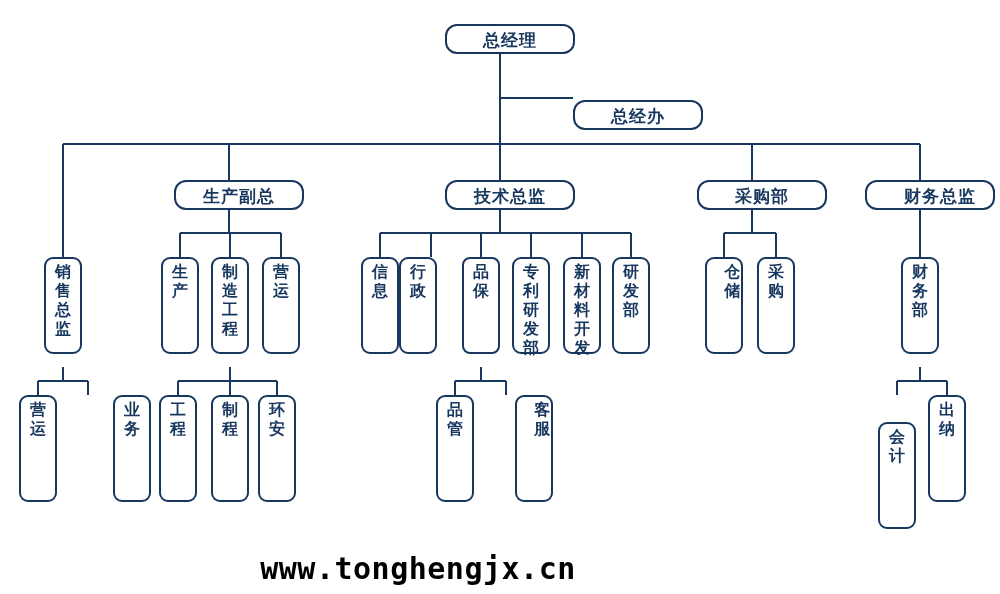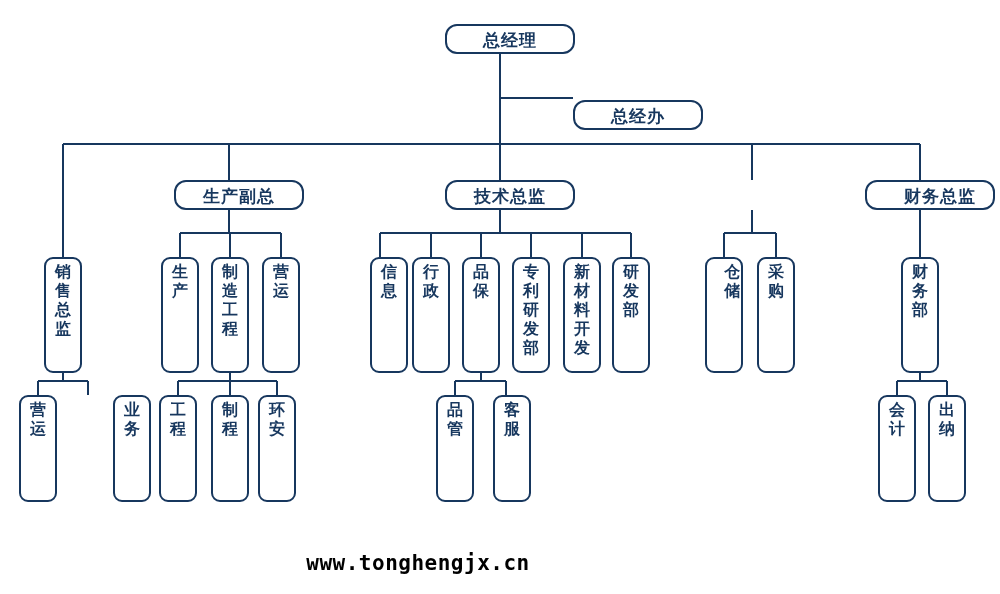--- a/index.html
+++ b/index.html
@@ -44,39 +44,39 @@
     font-size: 17px;
     letter-spacing: 1px;
   }
   .vbox {
     width: 38px;
     border-radius: 9px;
     display: flex;
     justify-content: center;
     font-size: 16px;
   }
-  .v3 { top: 257px; height: 116px; }
+  .v3 { top: 257px; height: 97px; }
   .v4 { top: 395px; height: 107px; }
   .vtext {
     width: 1.1em;
     word-break: break-all;
     line-height: 1.18;
     text-align: center;
     margin-top: 4px;
   }
   .footer {
     position: absolute;
     left: 0;
     width: 836px;
     top: 551px;
     text-align: center;
     color: var(--footer-text, #000000);
     font-family: "DejaVu Sans Mono", "Liberation Mono", monospace;
     font-weight: bold;
-    font-size: 21px;
+    font-size: 30px;
     letter-spacing: 0.5px;
   }
 </style>
 </head>
 <body>
 
 <div class="stage">
 
   <svg class="connectors" viewBox="0 0 1000 594" xmlns="http://www.w3.org/2000/svg">
     <path d="M500 54 V144 M500 98 H573"></path>
@@ -97,43 +97,46 @@
   <div class="node hbox" style="left:573px; top:83px;margin-top:17px;">
     <span>总经办</span>
   </div>
 
   <div class="node hbox" style="left:174px; top:180px;">
     <span>生产副总</span>
   </div>
   <div class="node hbox" style="left:445px; top:180px;">
     <span>技术总监</span>
   </div>
+  <div class="node hbox" style="left:697px; top:180px;">
+    <span>采购部</span>
+  </div>
   <div class="node hbox" style="left:865px; top:180px;padding-left:20px;">
     <span>财务总监</span>
   </div>
 
   <div class="node vbox v3" style="left:44px;">
     <span class="vtext">销售总监</span>
   </div>
   <div class="node vbox v3" style="left:161px;">
     <span class="vtext">生产</span>
   </div>
   <div class="node vbox v3" style="left:211px;justify-content:center;">
     <span class="vtext">制造工程</span>
   </div>
   <div class="node vbox v3" style="left:262px;">
     <span class="vtext">营运</span>
   </div>
-  <div class="node vbox v3" style="left:370px;">
+  <div class="node vbox v3" style="left:361px;">
     <span class="vtext">信息</span>
   </div>
-  <div class="node vbox v3" style="left:412px;">
+  <div class="node vbox v3" style="left:399px;">
     <span class="vtext">行政</span>
   </div>
-  <div class="node vbox v3" style="left:462px;">
+  <div class="node vbox v3" style="left:462px;border-radius:8px;">
     <span class="vtext">品保</span>
   </div>
   <div class="node vbox v3" style="left:512px;">
     <span class="vtext">专利研发部</span>
   </div>
   <div class="node vbox v3" style="left:563px;">
     <span class="vtext">新材料开发</span>
   </div>
   <div class="node vbox v3" style="left:612px;">
     <span class="vtext">研发部</span>
@@ -159,24 +162,24 @@
   </div>
   <div class="node vbox v4" style="left:211px;">
     <span class="vtext">制程</span>
   </div>
   <div class="node vbox v4" style="left:258px;">
     <span class="vtext">环安</span>
   </div>
   <div class="node vbox v4" style="left:436px;">
     <span class="vtext">品管</span>
   </div>
-  <div class="node vbox v4" style="left:493px;">
+  <div class="node vbox v4" style="left:515px;justify-content:flex-end;">
     <span class="vtext">客服</span>
   </div>
-  <div class="node vbox v4" style="left:878px;">
+  <div class="node vbox v4" style="left:878px;margin-top:27px;">
     <span class="vtext">会计</span>
   </div>
   <div class="node vbox v4" style="left:928px;">
     <span class="vtext">出纳</span>
   </div>
 
   <div class="footer">www.tonghengjx.cn</div>
 
 </div>
 

